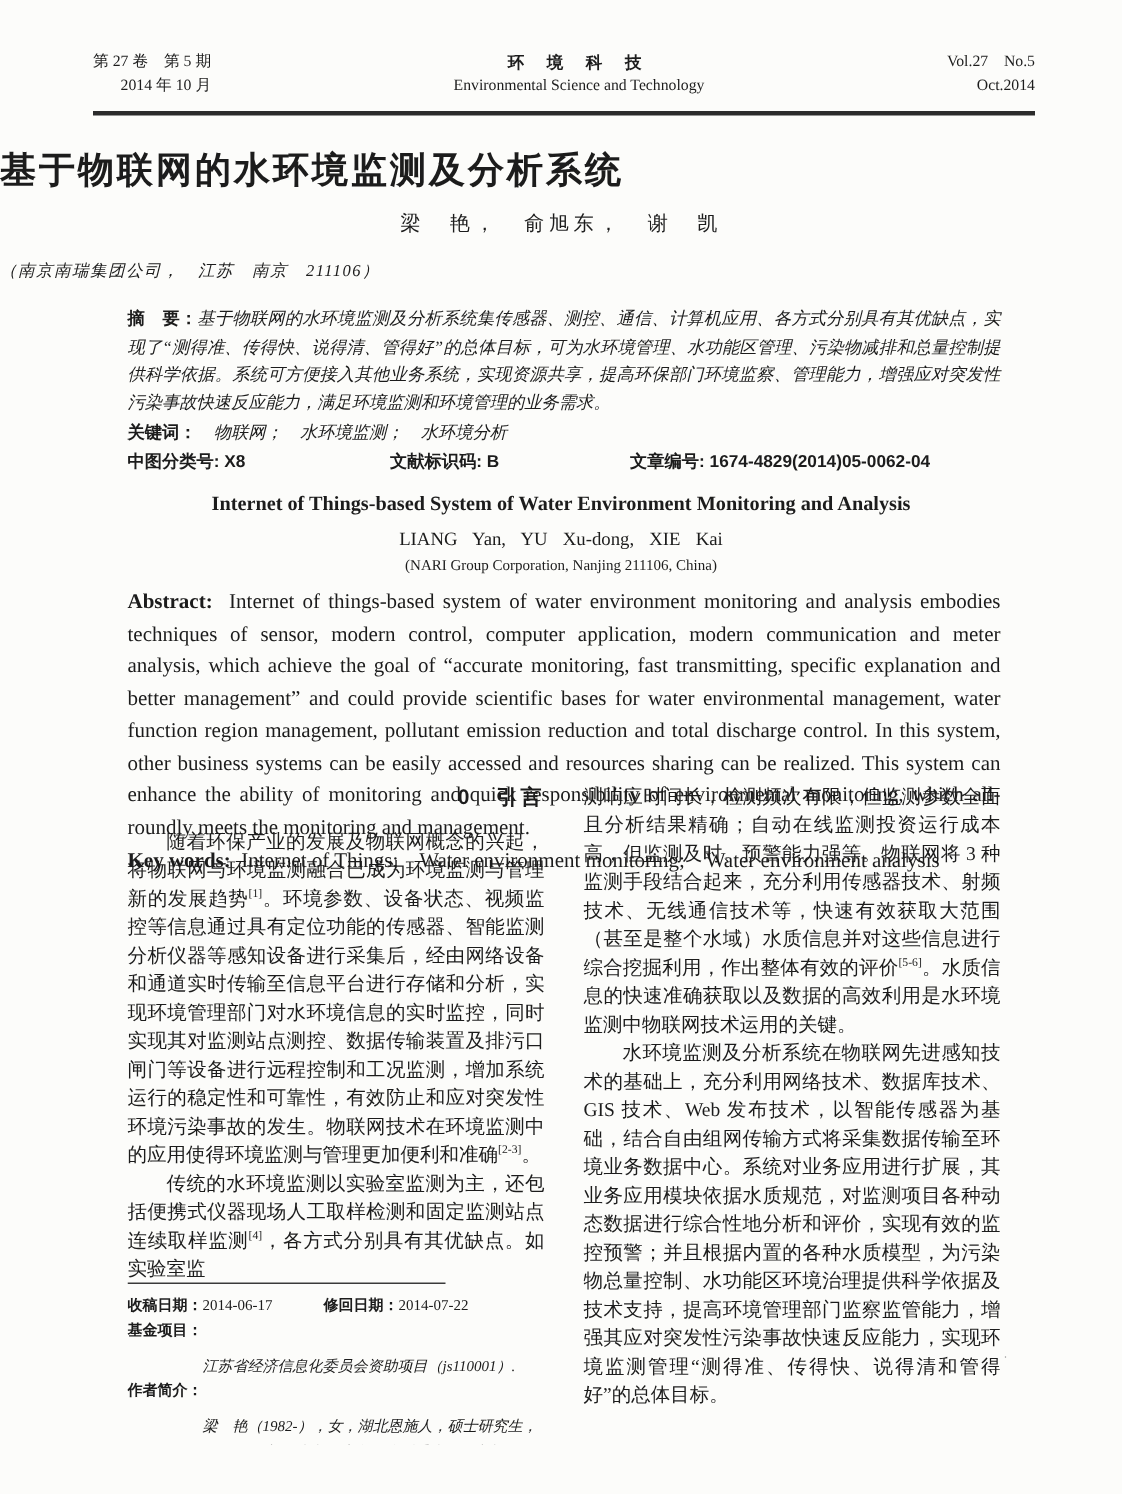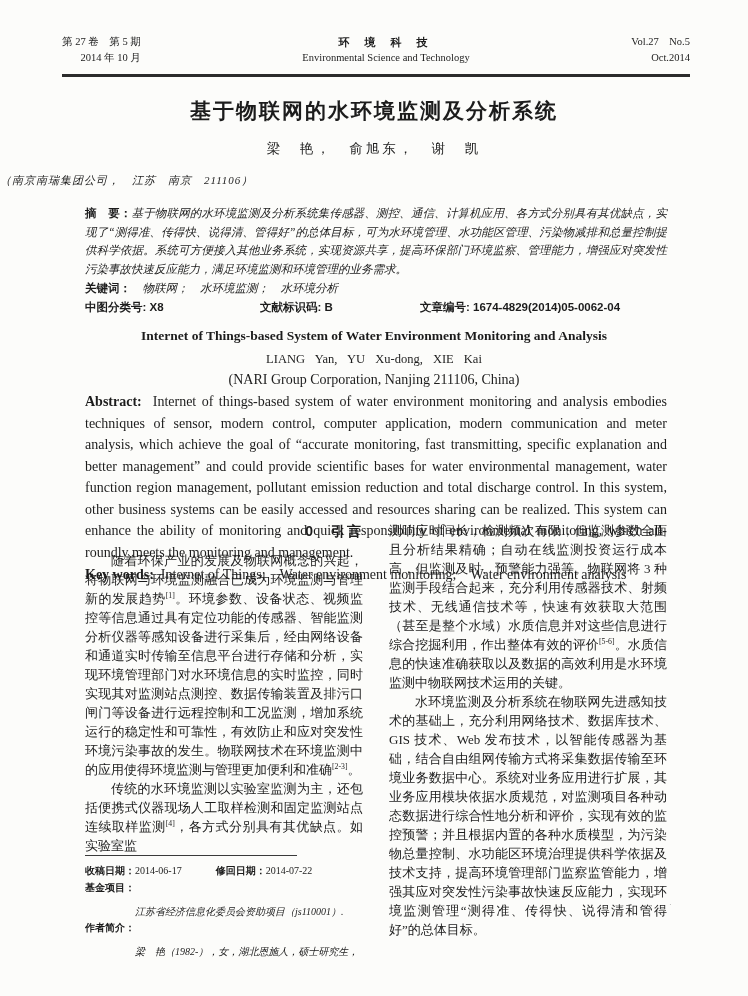--- a/index.html
+++ b/index.html
@@ -13,23 +13,23 @@
   .jheader { position:absolute; top:34px; left:62px; width:628px;
     display:flex; justify-content:space-between; align-items:flex-start; }
   .jh-col { font-size:10.5px; line-height:16px; }
   .jh-left { text-align:right; }
   .jh-center { text-align:center; }
   .jh-center .zh { font-weight:bold; letter-spacing:6px; font-family:"Liberation Sans",sans-serif; font-size:11px; }
   .jh-right { text-align:right; }
   .jh-rule { position:absolute; top:74px; left:62px; width:628px; height:2.5px; background:#2b2b2b; }
 
   
-  .title-zh { position:absolute; top:97px; left:0; width:100%; text-align:center;
+  .title-zh { position:absolute; top:97px; left:0; width:100%; 
     font-family:"Liberation Sans","DejaVu Sans",sans-serif; font-weight:bold;
-    font-size:21px; letter-spacing:2px; }
+    font-size:24px; letter-spacing:2px; }
   .authors-zh { position:absolute; top:140px; left:0; width:100%; text-align:center;
     font-size:13.5px; letter-spacing:3px; }
   .affil-zh { position:absolute; top:173px; left:0; width:100%; 
     font-size:11px; font-style:italic; letter-spacing:1px; }
 
   
   .abs-zh { position:absolute; top:204px; left:85px; width:582px;
     font-size:11.5px; line-height:18.5px; text-align:justify; font-style:italic; }
   .abs-zh .lbl, .kw-zh .lbl { font-style:normal; font-weight:bold;
     font-family:"Liberation Sans","DejaVu Sans",sans-serif; font-size:11.5px; }
@@ -39,21 +39,21 @@
     font-size:11.5px; display:flex; }
   .clc-row .item { font-weight:bold; font-family:"Liberation Sans","DejaVu Sans",sans-serif; }
   .clc-row .item:nth-child(1){ width:175px; }
   .clc-row .item:nth-child(2){ width:160px; }
 
   
   .title-en { position:absolute; top:328px; left:0; width:100%; text-align:center;
     font-weight:bold; font-size:13.5px; }
   .authors-en { position:absolute; top:352px; left:0; width:100%; text-align:center;
     font-size:12.5px; word-spacing:7px; }
-  .affil-en { position:absolute; top:372px; left:0; width:100%; text-align:center; font-size:14px; }
+  .affil-en { position:absolute; top:372px; left:0; width:100%; text-align:center; font-size:10px; }
   .abs-en { position:absolute; top:391px; left:85px; width:582px;
     font-size:14px; line-height:21.5px; text-align:justify; }
   .abs-en .lbl { font-weight:bold; }
   .kw-en { margin-top:1px; }
   .kw-en .lbl { font-weight:bold; }
 
   
   .body-cols { position:absolute; top:521px; left:85px; width:582px; height:442px;
     display:flex; gap:26px; }
   .col { width:278px; display:flex; flex-direction:column; overflow:hidden;align-items:flex-end; }

